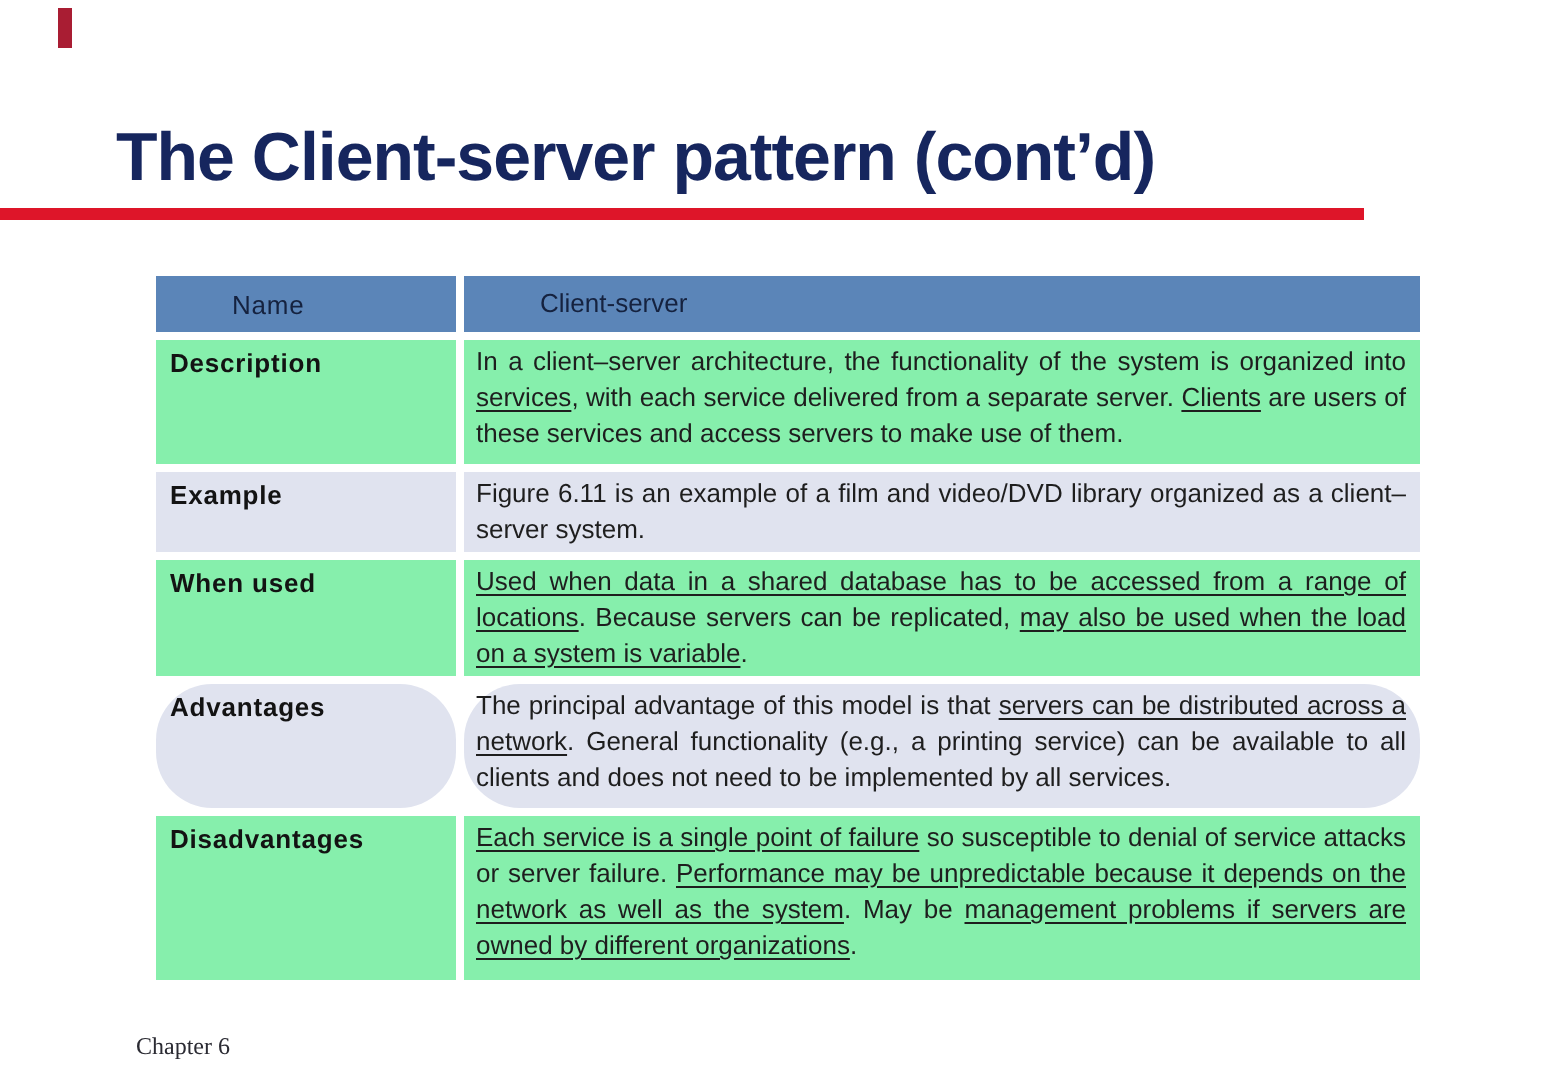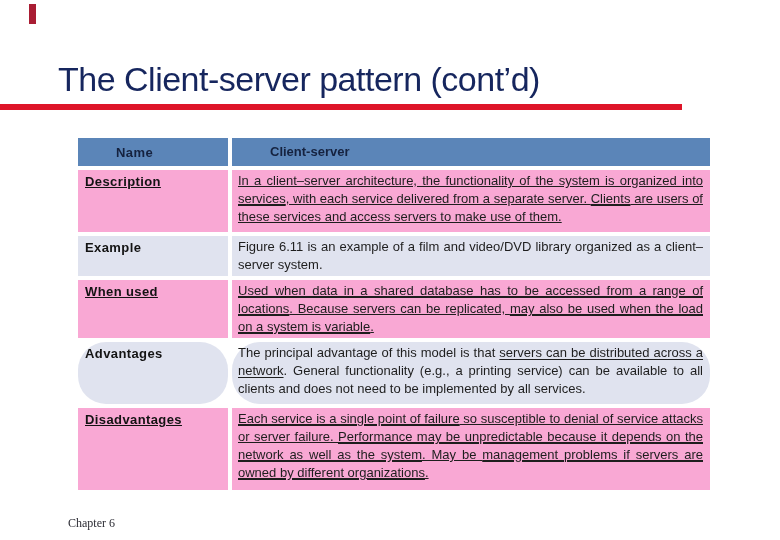--- a/index.html
+++ b/index.html
@@ -3,38 +3,38 @@
 <meta charset="utf-8">
 <style>
   html,body{margin:0;padding:0;background:#ffffff;}
   body{width:780px;height:540px;overflow:hidden;position:relative;
        font-family:"Liberation Sans","DejaVu Sans",sans-serif;}
   .slide{position:absolute;inset:0;background:#ffffff;}
 
   .corner-tick{position:absolute;left:29px;top:4px;width:7px;height:20px;background:#A91D33;}
 
   .title{position:absolute;left:58px;top:58px;width:700px;margin:0;
-         font-size:34px;font-weight:normal;line-height:42px;letter-spacing:-0.5px;
+         font-size:34px;font-weight:bold;line-height:42px;letter-spacing:-0.5px;
          color:#16265E;white-space:nowrap;}
   .title-underline{position:absolute;left:0;top:104px;width:682px;height:6px;background:#DE1529;}
 
   table.pattern-table{position:absolute;left:74px;top:134px;width:640px;
         border-collapse:separate;border-spacing:4px;table-layout:fixed;}
   table.pattern-table td{box-sizing:border-box;vertical-align:top;}
 
   td.label{width:150px;font-size:13px;font-weight:bold;letter-spacing:0.4px;
            color:#131313;padding:4px 4px 2px 7px;}
   td.content{font-size:13px;line-height:18px;color:#1e1e1e;text-align:justify;
              padding:2px 7px 2px 6px;margin-left:48px;}
   .u{text-decoration:underline;text-underline-offset:2px;}
 
   tr.r-head td{height:28px;background:#5B85B8;vertical-align:middle;color:#15223F;}
-  tr.r-head td.label,tr.r-head td.content{font-weight:bold;padding-top:0;padding-bottom:0;
+  tr.r-head td.label,tr.r-head td.content{font-weight:normal;padding-top:0;padding-bottom:0;
              text-align:left;font-size:13px;padding-left:38px;}
-  tr.band-a td{background:#f9a8d4;text-decoration:underline;}
+  tr.band-a td{background:#86efac;}
   tr.band-b td{background:#E0E3EF;}
 
   tr.r-desc td{height:62px;}
   tr.r-example td{height:34px;}
   tr.r-when td{height:52px;}
   tr.r-adv td{height:62px;border-radius:28px;}
   tr.r-dis td{height:82px;}
 
   .footer{position:absolute;left:0;top:514px;width:780px;height:18px;
           font-family:"Liberation Serif","DejaVu Serif",serif;font-size:12px;color:#2b2b33;}

